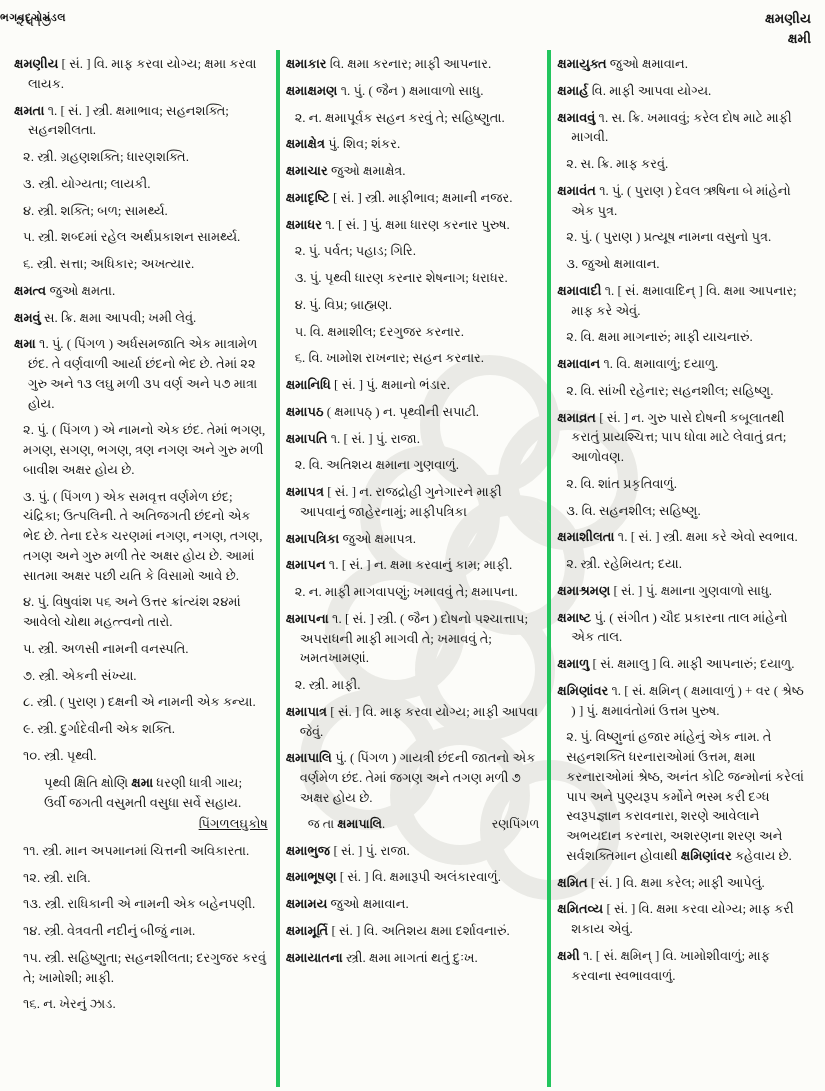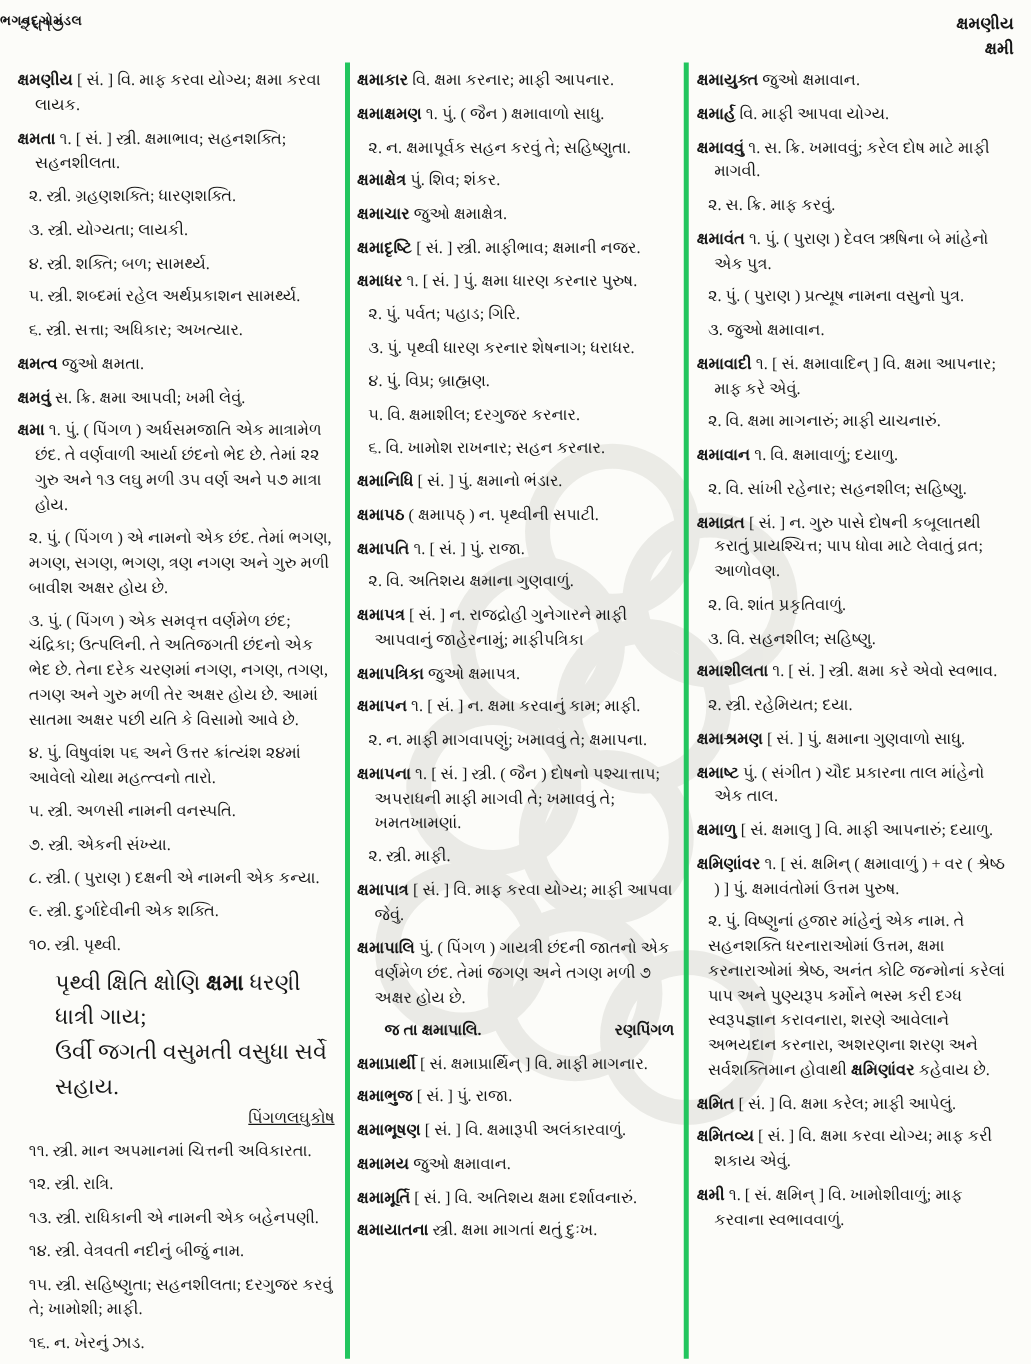--- a/index.html
+++ b/index.html
@@ -15,23 +15,23 @@
   
   .watermark{position:absolute;left:300px;top:340px;z-index:0;pointer-events:none;}
   
   .columns{position:absolute;top:50px;left:8px;right:6px;bottom:4px;display:flex;z-index:1;}
   .col{flex:1;padding:4px 8px 0 6px;font-size:13px;line-height:1.52;}
   .col+.col{border-left:4px solid #22c55e;}
   .col p{margin:0 0 7px;}
   .entry{padding-left:14px;text-indent:-14px;}
   .entry b.hw{font-weight:bold;}
   .sense{padding-left:9px;}
-  .verse{padding-left:30px;margin:0 0 1px !important;font-size:18px;}
+  .verse{padding-left:30px;margin:0 0 1px !important;font-size:13px;}
   .attr{text-align:right;font-size:13px;margin:0 0 7px;text-decoration:underline;}
-  .citation{display:flex;justify-content:space-between;padding-left:22px;font-size:12.6px;margin:0 0 7px;font-weight:bold;}
+  .citation{display:flex;justify-content:space-between;padding-left:22px;font-size:12.6px;margin:0 0 7px;}
 </style>
 </head>
 <body>
 
 <svg class="watermark" width="400" height="600" viewBox="0 0 400 600">
   <g fill="none" stroke="#cfcfc8" stroke-width="20" opacity="0.38">
     <circle cx="190" cy="85" r="60"></circle>
     <circle cx="268" cy="140" r="60"></circle>
     <circle cx="130" cy="175" r="60"></circle>
     <circle cx="215" cy="225" r="60"></circle>
@@ -102,21 +102,20 @@
       <p class="entry"><b class="hw">ક્ષમાપન</b> ૧. [ સં. ] ન. ક્ષમા કરવાનું કામ; માફી.</p>
       <p class="sense">૨. ન. માફી માગવાપણું; ખમાવવું તે; ક્ષમાપના.</p>
       <p class="entry"><b class="hw">ક્ષમાપના</b> ૧. [ સં. ] સ્ત્રી. ( જૈન ) દોષનો પશ્ચાત્તાપ; અપરાધની માફી માગવી તે; ખમાવવું તે; ખમતખામણાં.</p>
       <p class="sense">૨. સ્ત્રી. માફી.</p>
       <p class="entry"><b class="hw">ક્ષમાપાત્ર</b> [ સં. ] વિ. માફ કરવા યોગ્ય; માફી આપવા જેવું.</p>
       <p class="entry"><b class="hw">ક્ષમાપાલિ</b> પું. ( પિંગળ ) ગાયત્રી છંદની જાતનો એક વર્ણમેળ છંદ. તેમાં જગણ અને તગણ મળી ૭ અક્ષર હોય છે.</p>
       <div class="citation">
         <span class="">જ તા <b>ક્ષમાપાલિ</b>.</span>
         <span class="">રણપિંગળ</span>
       </div>
-      <p class="entry"><b class="hw">ક્ષમાપ્રાર્થી</b> [ સં. ક્ષમાપ્રાર્થિન્ ] વિ. માફી માગનાર.</p>
       <p class="entry"><b class="hw">ક્ષમાભુજ</b> [ સં. ] પું. રાજા.</p>
       <p class="entry"><b class="hw">ક્ષમાભૂષણ</b> [ સં. ] વિ. ક્ષમારૂપી અલંકારવાળું.</p>
       <p class="entry"><b class="hw">ક્ષમામય</b> જુઓ ક્ષમાવાન.</p>
       <p class="entry"><b class="hw">ક્ષમામૂર્તિ</b> [ સં. ] વિ. અતિશય ક્ષમા દર્શાવનારું.</p>
       <p class="entry"><b class="hw">ક્ષમાયાતના</b> સ્ત્રી. ક્ષમા માગતાં થતું દુઃખ.</p>
     </div>
   <div class="col">
       <p class="entry"><b class="hw">ક્ષમાયુક્ત</b> જુઓ ક્ષમાવાન.</p>
       <p class="entry"><b class="hw">ક્ષમાર્હ</b> વિ. માફી આપવા યોગ્ય.</p>
       <p class="entry"><b class="hw">ક્ષમાવવું</b> ૧. સ. ક્રિ. ખમાવવું; કરેલ દોષ માટે માફી માગવી.</p>

